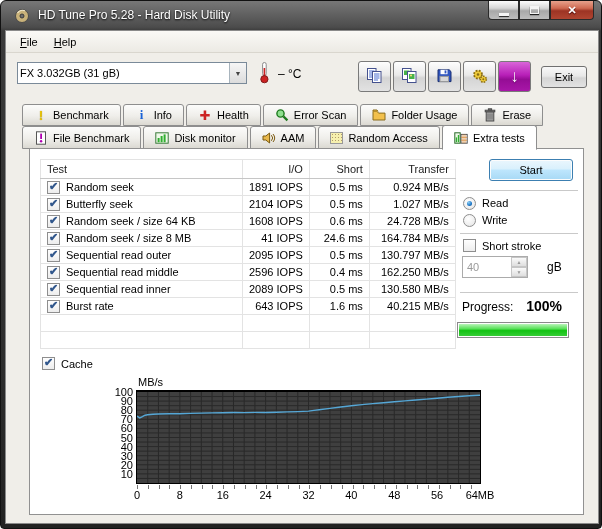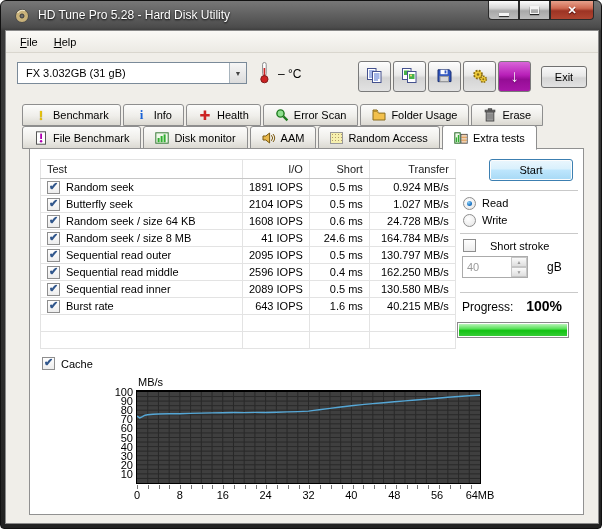--- a/index.html
+++ b/index.html
@@ -27,21 +27,21 @@
   .client { position: absolute; left: 4px; top: 29px; width: 594px; height: 494px;
     background: #F0EEE9; border: 1px solid #8a8a8a; }
   .menubar { position: absolute; left: 0; top: 0; right: 0; height: 22px;
     background: linear-gradient(#FAF9F6, #ECEAE4); border-bottom: 1px solid #D9D6CE;
     display: flex; align-items: center; padding-left: 6px; }
   .menu-item { padding: 3px 8px; }
   .menu-item u { text-decoration: underline; }
   
   .dropdown { position: absolute; left: 11px; top: 31px; width: 230px; height: 22px;
     display: flex; align-items: center; border: 1px solid #7a8a99; background: #fff; }
-  .dd-text { flex: 1; padding: 0 8px; white-space: nowrap; overflow: hidden; }
+  .dd-text { flex: 1; padding: 0 2px; white-space: nowrap; overflow: hidden; }
   .dd-btn { width: 17px; height: 100%; display: flex; align-items: center; justify-content: center;
     background: linear-gradient(#f6f6f6, #dcdcdc); border-left: 1px solid #a8b4bd; font-size: 7px; color: #444; }
   .thermo { position: absolute; left: 253px; top: 30px; }
   .temp-text { position: absolute; left: 272px; top: 36px; font-size: 12px; }
   .tb-btn { position: absolute; top: 30px; width: 33px; height: 31px; border: 1px solid #7a7a7a; border-radius: 3px;
     background: linear-gradient(#fefefe, #e9e9e9 45%, #d4d4d4 55%, #e2e2e2);
     display: flex; align-items: center; justify-content: center; }
   .tb-btn.update { background: linear-gradient(#d965d9, #b81fb8 45%, #950d95 60%, #a816a8); }
   .update-arrow { color: #fff; font-size: 17px; font-weight: bold; line-height: 1; text-shadow: 0 1px 1px #606; }
   .exit-btn { position: absolute; left: 535px; top: 35px; width: 46px; height: 22px; border: 1px solid #707070;
@@ -82,21 +82,21 @@
     background: linear-gradient(#EAF6FD, #D9F0FC 45%, #BEE6FD 50%, #A7D9F5);
     display: flex; align-items: center; justify-content: center; box-shadow: inset 0 0 0 1px #fcfcfc; }
   .sep { position: absolute; left: 430px; width: 118px; height: 2px;
     border-top: 1px solid #C9C9C9; border-bottom: 1px solid #fff; }
   .sep1 { top: 41px; } .sep2 { top: 84px; } .sep3 { top: 143px; }
   .radio-row { position: absolute; left: 433px; display: flex; align-items: center; gap: 6px; height: 14px; }
   .radio { width: 13px; height: 13px; border-radius: 50%; border: 1px solid #8e8e8e;
     background: radial-gradient(circle at 40% 35%, #fff, #e4e4e4); position: relative; }
   .radio.selected::after { content: ""; position: absolute; inset: 3px; border-radius: 50%;
     background: radial-gradient(circle at 35% 30%, #8fd0f5, #1e78c8 60%, #10518f); }
-  .ss-row { position: absolute; left: 433px; top: 90px; display: flex; align-items: center; gap: 14px; }
+  .ss-row { position: absolute; left: 433px; top: 90px; display: flex; align-items: center; gap: 6px; }
   .spin-box { position: absolute; left: 432px; top: 107px; width: 66px; height: 22px;
     display: flex; border: 1px solid #ababab; background: #fff; }
   .spin-val { flex: 1; border: none; outline: none; color: #9a9a9a; font-size: 11px; padding: 0 4px;
     font-family: "Liberation Sans", sans-serif; width: 40px; background: #fff; }
   .spin-btns { width: 16px; display: flex; flex-direction: column; }
   .spin-btn { flex: 1; background: linear-gradient(#fafafa, #dedede); border: 1px solid #c6c6c6;
     font-size: 5px; color: #999; display: flex; align-items: center; justify-content: center; line-height: 1; }
   .gb-label { position: absolute; left: 517px; top: 111px; font-size: 12px; }
   .prog-label { position: absolute; left: 432px; top: 151px; font-size: 12px; }
   .prog-value { position: absolute; left: 452px; top: 149px; width: 80px; text-align: right;

